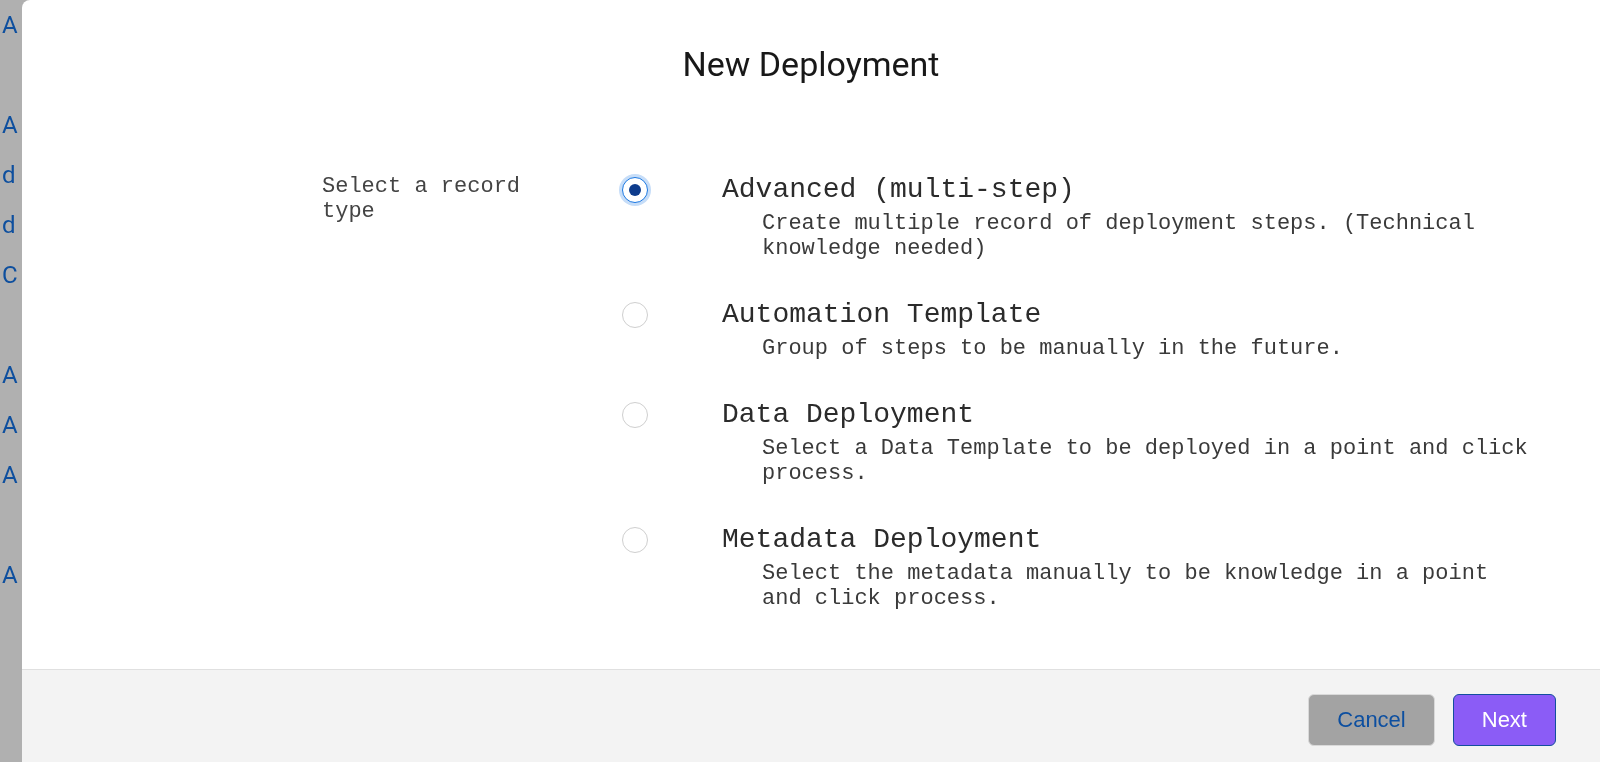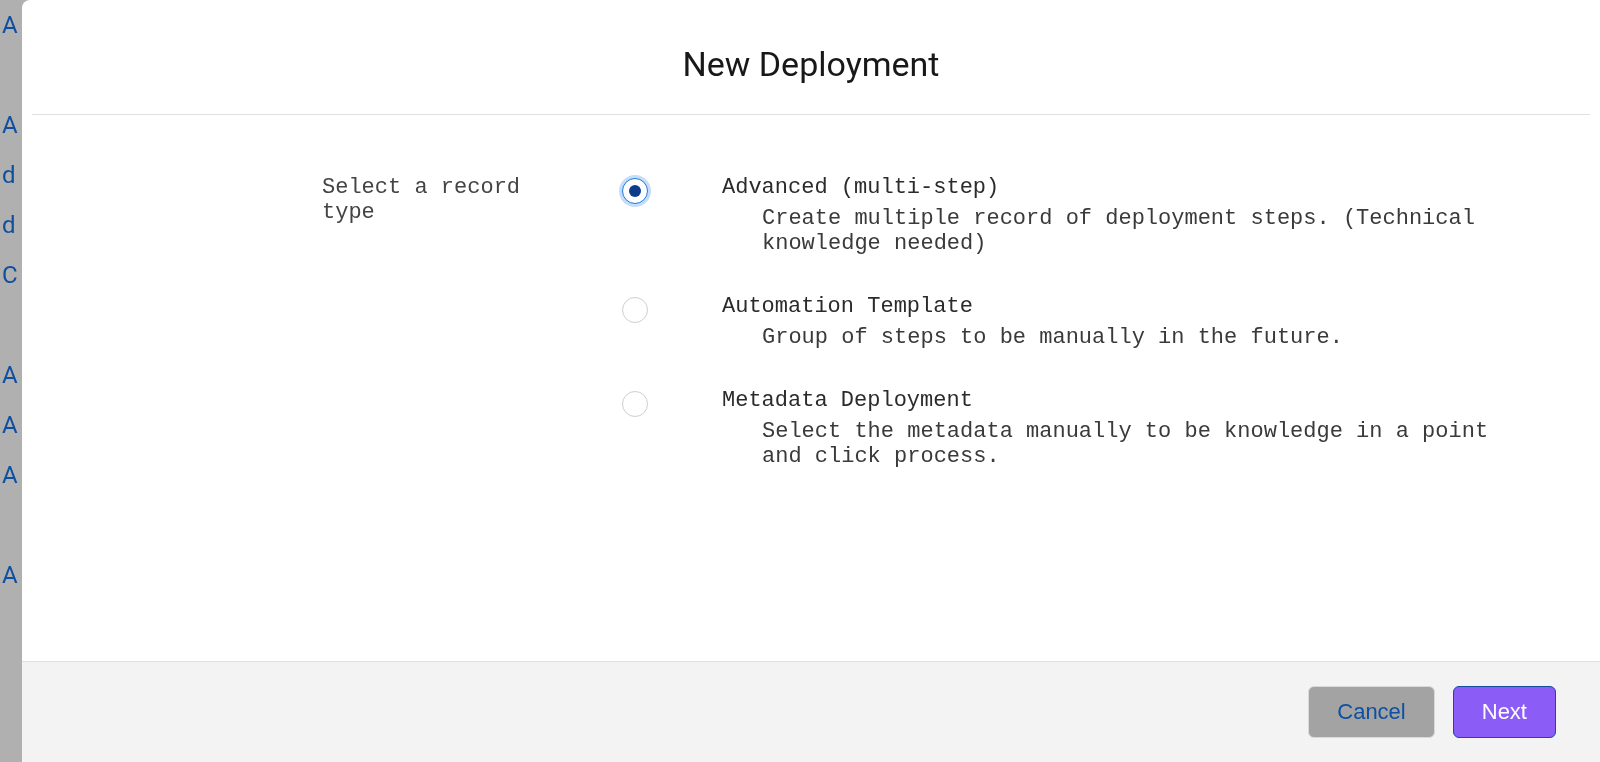--- a/index.html
+++ b/index.html
@@ -101,21 +101,21 @@
       width: 12px;
       height: 12px;
       background: #0d3b8c;
       border-radius: 50%;
       transform: translate(-50%, -50%);
     }
     .option-text {
       flex: 1;
     }
     .option-title {
-      font-size: 22px;
+      font-size: 28px;
       color: #2b2b2b;
       margin-bottom: 6px;
     }
     .option-desc {
       font-size: 22px;
       color: #3a3a3a;
       padding-left: 40px;
     }
     .modal-footer {
       background: #f3f3f3;
@@ -171,20 +171,29 @@
       <div class="option-row">
         <div class="radio-wrap">
           <span class="radio"></span>
         </div>
         <div class="option-text">
           <div class="option-title">Automation Template</div>
           <div class="option-desc">Group of steps to be manually in the future.</div>
         </div>
       </div>
 
+      <div class="option-row">
+        <div class="radio-wrap">
+          <span class="radio"></span>
+        </div>
+        <div class="option-text">
+          <div class="option-title">Data Deployment</div>
+          <div class="option-desc">Select a Data Template to be deployed in a point and click process.</div>
+        </div>
+      </div>
 
       <div class="option-row">
         <div class="radio-wrap">
           <span class="radio"></span>
         </div>
         <div class="option-text">
           <div class="option-title">Metadata Deployment</div>
           <div class="option-desc">Select the metadata manually to be knowledge in a point and click process.</div>
         </div>
       </div>

